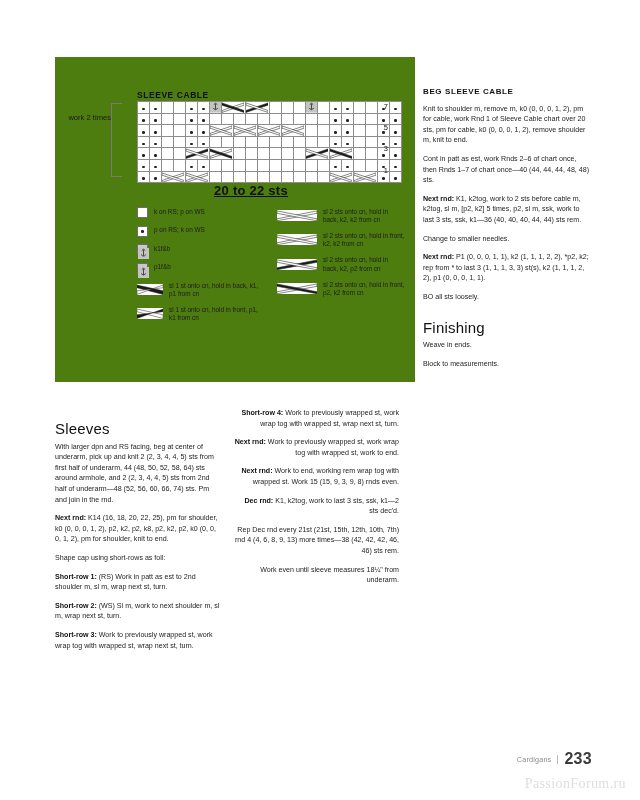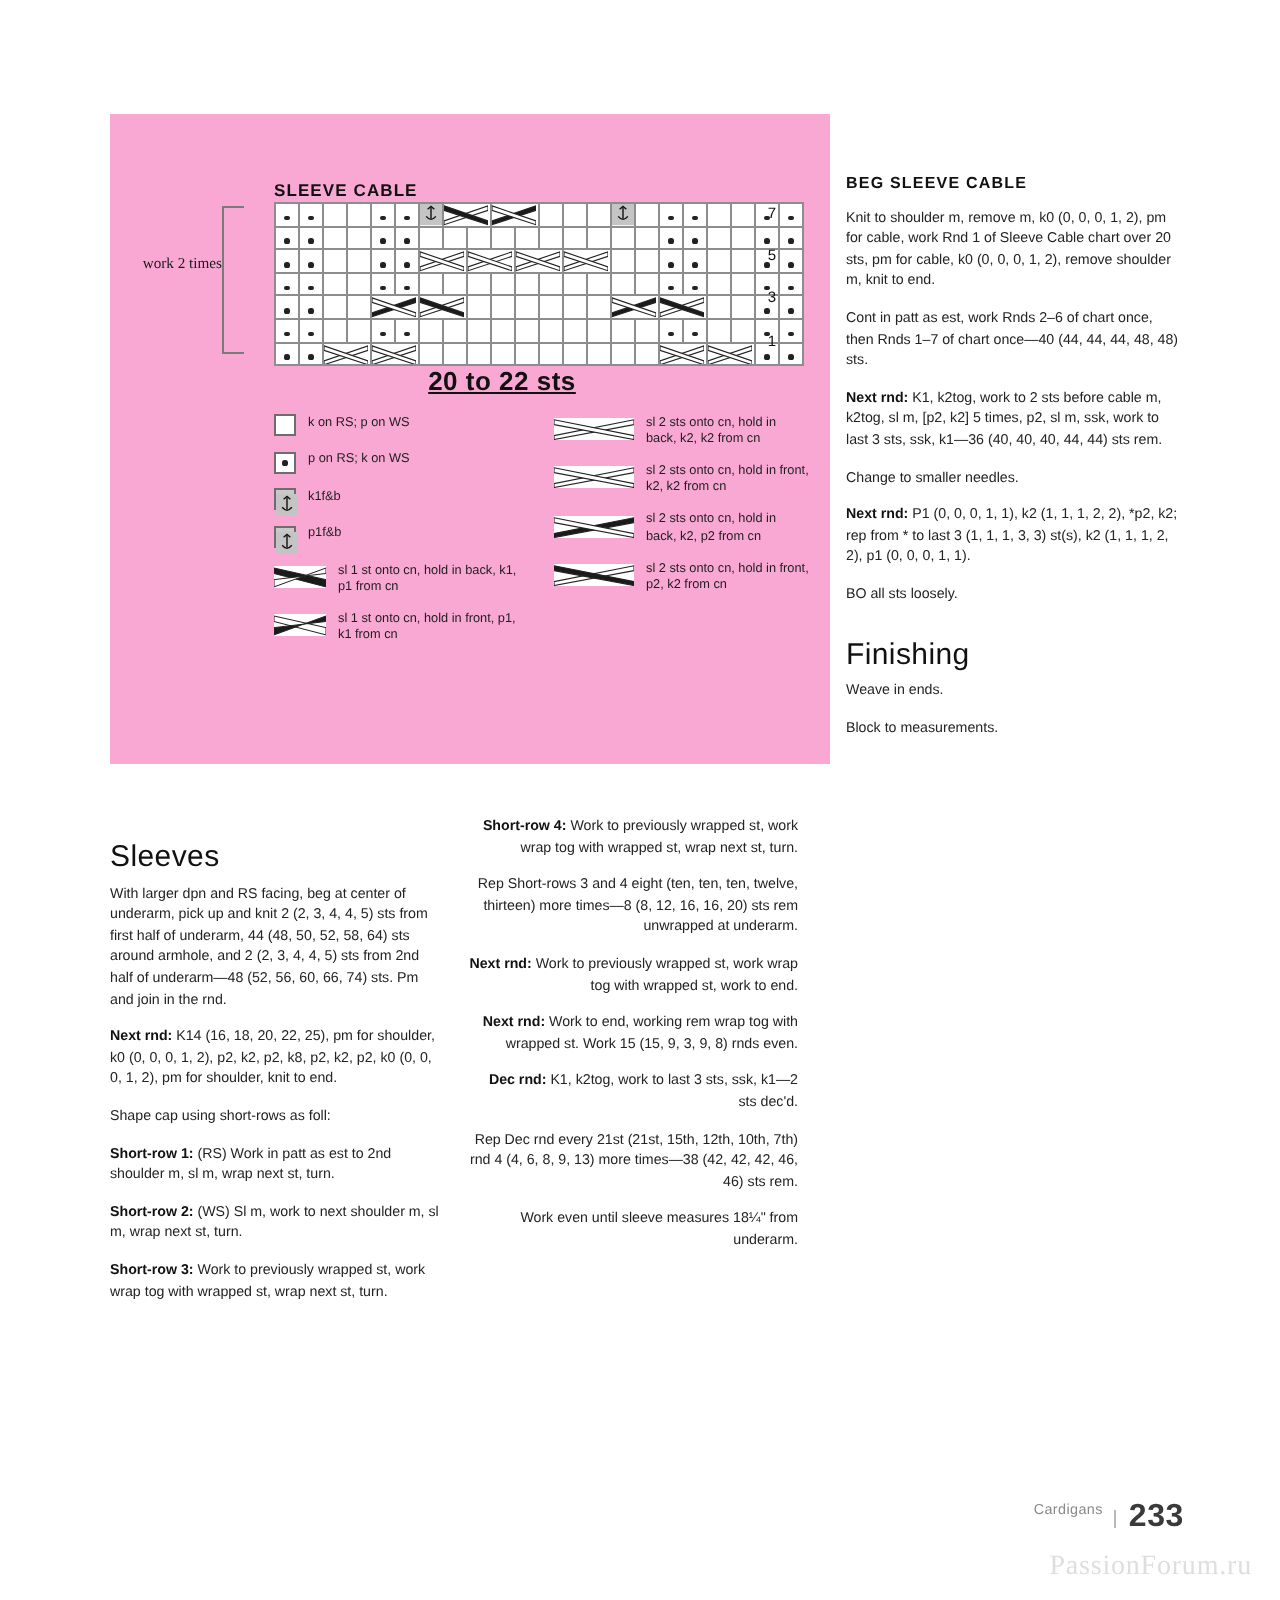--- a/index.html
+++ b/index.html
@@ -9,21 +9,21 @@
     font-family:"Liberation Sans", sans-serif;
     color:#2b2b2b;
     position:relative;
     overflow:hidden;
   }
   .page{position:absolute;inset:0;}
 
   
   .chart-panel{
     position:absolute;left:55px;top:57px;width:360px;height:325px;
-    background:#f9a8d4;
+    background:#4d7c0f;
   }
   .chart-title{
     position:absolute;left:82px;top:33px;
     font-size:8.5px;font-weight:bold;letter-spacing:.55px;color:#111;
   }
   .grid-wrap{position:absolute;left:82px;top:44px;}
   table.chart-grid{border-collapse:collapse;}
   table.chart-grid td{
     width:11px;height:10.6px;padding:0;
     border:.6px solid #8d8d8d;
@@ -35,22 +35,22 @@
   .rownums span{position:absolute;font-size:7.5px;color:#111;right:0;}
   .sts-label{
     position:absolute;left:82px;top:126px;width:228px;text-align:center;
     font-size:13px;font-weight:bold;color:#111;letter-spacing:.25px;text-decoration:underline;
   }
   .bracket{
     position:absolute;left:56px;top:46px;width:10px;height:72px;
     border:1.1px solid #7a7a7a;border-right:none;
   }
   .bracket-label{
-    position:absolute;left:-2px;top:70px;width:58px;text-align:right;
-    font-size:7.6px;color:#1a1a1a;font-family:Liberation Serif, serif;
+    position:absolute;left:-2px;top:56px;width:58px;text-align:right;
+    font-size:7.6px;color:#1a1a1a;
   }
 
   
   td.sym{overflow:visible;}
   td.sym svg{position:absolute;left:0;top:0;display:block;}
 
   
   .legend{position:absolute;left:82px;top:150px;width:268px;}
   .legend-col{position:absolute;top:0;}
   .legend-col.left{left:0;width:125px;}
@@ -80,21 +80,21 @@
     font-size:8px;font-weight:bold;color:#111;margin:0 0 6px 0;
     letter-spacing:.6px;
   }
   .col-left{left:55px;top:408px;width:165px;}
   .col-mid{left:234px;top:408px;width:165px;text-align:right;}
   .col-right{left:423px;top:87px;width:168px;}
 
   
   .footer{
     position:absolute;right:48px;bottom:32px;
-    display:flex;align-items:flex-start;gap:6px;
+    display:flex;align-items:center;gap:6px;
   }
   .footer .label{font-size:7.2px;color:#8a8a8a;letter-spacing:.2px;}
   .footer .bar{width:1px;height:9px;background:#b9b9b9;align-self:center;}
   .footer .pageno{font-size:16px;font-weight:bold;color:#3a3a3a;letter-spacing:.3px;}
   .watermark{
     position:absolute;right:14px;bottom:8px;
     font-size:14px;color:#dedede;letter-spacing:.4px;
     font-family:"Liberation Serif", serif;
   }
 </style>
@@ -583,21 +583,20 @@
     <p>With larger dpn and RS facing, beg at center of underarm, pick up and knit 2 (2, 3, 4, 4, 5) sts from first half of underarm, 44 (48, 50, 52, 58, 64) sts around armhole, and 2 (2, 3, 4, 4, 5) sts from 2nd half of underarm—48 (52, 56, 60, 66, 74) sts. Pm and join in the rnd.</p>
     <p><b>Next rnd:</b><span> K14 (16, 18, 20, 22, 25), pm for shoulder, k0 (0, 0, 0, 1, 2), p2, k2, p2, k8, p2, k2, p2, k0 (0, 0, 0, 1, 2), pm for shoulder, knit to end.</span></p>
     <p>Shape cap using short-rows as foll:</p>
     <p><b>Short-row 1:</b><span> (RS) Work in patt as est to 2nd shoulder m, sl m, wrap next st, turn.</span></p>
     <p><b>Short-row 2:</b><span> (WS) Sl m, work to next shoulder m, sl m, wrap next st, turn.</span></p>
     <p><b>Short-row 3:</b><span> Work to previously wrapped st, work wrap tog with wrapped st, wrap next st, turn.</span></p>
   </div>
 
   <div class="col col-mid">
     <p><b>Short-row 4:</b><span> Work to previously wrapped st, work wrap tog with wrapped st, wrap next st, turn.</span></p>
-    <p>Rep Short-rows 3 and 4 eight (ten, ten, ten, twelve, thirteen) more times—8 (8, 12, 16, 16, 20) sts rem unwrapped at underarm.</p>
     <p><b>Next rnd:</b><span> Work to previously wrapped st, work wrap tog with wrapped st, work to end.</span></p>
     <p><b>Next rnd:</b><span> Work to end, working rem wrap tog with wrapped st. Work 15 (15, 9, 3, 9, 8) rnds even.</span></p>
     <p><b>Dec rnd:</b><span> K1, k2tog, work to last 3 sts, ssk, k1—2 sts dec'd.</span></p>
     <p>Rep Dec rnd every 21st (21st, 15th, 12th, 10th, 7th) rnd 4 (4, 6, 8, 9, 13) more times—38 (42, 42, 42, 46, 46) sts rem.</p>
     <p>Work even until sleeve measures 18¼" from underarm.</p>
   </div>
 
   <div class="col col-right">
     <h3 class="sub">BEG SLEEVE CABLE</h3>
     <p>Knit to shoulder m, remove m, k0 (0, 0, 0, 1, 2), pm for cable, work Rnd 1 of Sleeve Cable chart over 20 sts, pm for cable, k0 (0, 0, 0, 1, 2), remove shoulder m, knit to end.</p>

